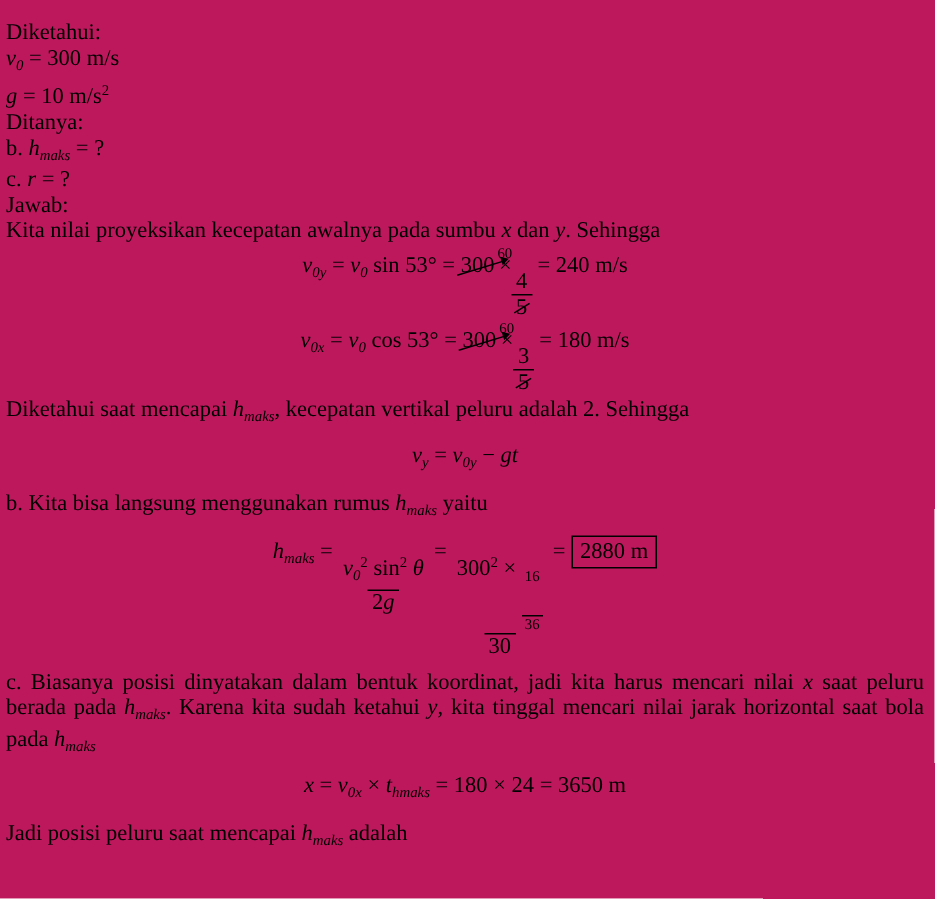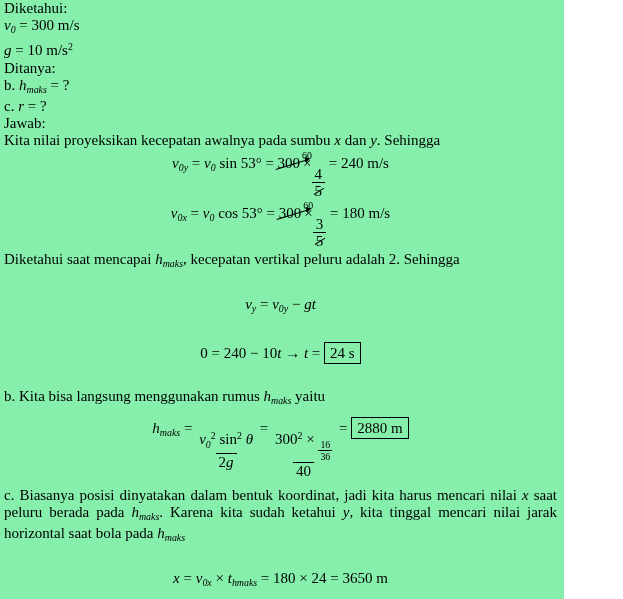--- a/index.html
+++ b/index.html
@@ -1,36 +1,36 @@
 <!DOCTYPE html>
 <html><head>
 <meta charset="utf-8">
 <style>
   html, body { margin: 0; padding: 0; background: #ffffff; }
   .page {
-    width: 564px; height: 599px; box-sizing: border-box;
-    padding: 0 7px 0 4px; overflow: hidden;
-    background: #86efac; color: #000000;
+    width: 623px; height: 599px; box-sizing: border-box;
+    padding: 14px 7px 0 4px; overflow: hidden;
+    background: #be185d; color: #000000;
     font-family: "Liberation Serif", serif;
     font-size: 15px; line-height: 17px;
   }
   .line { white-space: nowrap; }
   .para { text-align: justify; }
   .it { font-style: italic; }
   .sub { font-size: 0.66em; font-style: italic; vertical-align: -0.35em; letter-spacing: 0; }
   .sup { font-size: 0.66em; vertical-align: 0.55em; }
   .eq { text-align: center; }
   .eq-cancel { margin: 6px 0 2px; }
-  .eq-inline { margin: 24px 0; }
+  .eq-inline { margin: 10px 0; }
   .eq-frac { margin: 8px 0; }
   
   .frac { display: inline-flex; flex-direction: column; align-items: center; vertical-align: -0.72em; text-align: center; }
   .frac .num, .frac .den { display: block; line-height: 16px; padding: 0 3px; }
   .frac .den { border-top: 1px solid #000; }
-  .frac-sm { font-size: 0.66em; vertical-align: -0.35em; }
+  .frac-sm { font-size: 0.66em; vertical-align: -0.35em; gap: 20px; }
   .frac-sm .num, .frac-sm .den { line-height: 11px; padding: 0 2px; }
   
   .cancel { position: relative; display: inline-block; }
   .cancel::after { content: ""; position: absolute; left: -2px; right: -2px; top: 48%; border-top: 1.2px solid #000; transform: rotate(-32deg); }
   
   .cancelto { position: relative; display: inline-block; margin-right: 3px; }
   .cancelto .strike { position: absolute; left: -2px; bottom: 2px; width: calc(100% + 11px); height: 1.2px; background: #000; transform: rotate(-17deg); transform-origin: left bottom; }
   .cancelto .strike::after { content: ""; position: absolute; right: -2px; top: -2.6px; width: 0; height: 0; border-left: 5px solid #000; border-top: 3px solid transparent; border-bottom: 3px solid transparent; }
   .cancelto .to { position: absolute; left: calc(100% + 2px); top: -0.85em; font-size: 0.66em; font-style: normal; }
   
@@ -59,33 +59,32 @@
 
   <div class="eq eq-cancel"><span class="it">v</span><span class="sub">0x</span><span> = </span><span class="it">v</span><span class="sub">0</span><span> cos 53° = </span><span class="cancelto"><span>300</span><span class="strike"></span><span class="to">60</span></span><span>×</span><span class="frac">
         <span class="num">3</span>
         <span class="den"><span class="cancel">5</span></span>
       </span><span> = 180 m/s</span></div>
 
   <div class="line"><span>Diketahui saat mencapai </span><span class="it">h</span><span class="sub">maks</span><span>, kecepatan vertikal peluru adalah 2. Sehingga</span></div>
 
   <div class="eq eq-inline"><span class="it">v</span><span class="sub">y</span><span> = </span><span class="it">v</span><span class="sub">0y</span><span> − </span><span class="it">gt</span></div>
 
-  <div class="eq eq-inline"><span>0 = 240 − 10</span><span class="it">t</span><span> → </span><span class="it">t</span><span> = </span><span class="boxed">24 s</span></div>
 
   <div class="line"><span>b. Kita bisa langsung menggunakan rumus </span><span class="it">h</span><span class="sub">maks</span><span> yaitu</span></div>
 
   <div class="eq eq-frac"><span class="it">h</span><span class="sub">maks</span><span> = </span><span class="frac">
         <span class="num"><span class="it">v</span><span class="sub">0</span><span class="sup">2</span><span> sin</span><span class="sup">2</span><span class="it"> θ</span></span>
         <span class="den"><span>2</span><span class="it">g</span></span>
       </span><span> = </span><span class="frac">
         <span class="num"><span>300</span><span class="sup">2</span><span> × </span><span class="frac frac-sm">
             <span class="num">16</span>
             <span class="den">36</span>
           </span></span>
-        <span class="den">40</span>
+        <span class="den">30</span>
       </span><span> = </span><span class="boxed">2880 m</span></div>
 
   <div class="para"><span>c. Biasanya posisi dinyatakan dalam bentuk koordinat, jadi kita harus mencari nilai </span><span class="it">x</span><span> saat peluru berada pada </span><span class="it">h</span><span class="sub">maks</span><span>. Karena kita sudah ketahui </span><span class="it">y</span><span>, kita tinggal mencari nilai jarak horizontal saat bola pada </span><span class="it">h</span><span class="sub">maks</span></div>
 
   <div class="eq eq-inline"><span class="it">x</span><span> = </span><span class="it">v</span><span class="sub">0x</span><span> × </span><span class="it">t</span><span class="sub">hmaks</span><span> = 180 × 24 = 3650 m</span></div>
 
   <div class="line"><span>Jadi posisi peluru saat mencapai </span><span class="it">h</span><span class="sub">maks</span><span> adalah</span></div>
 
 </div>
 

